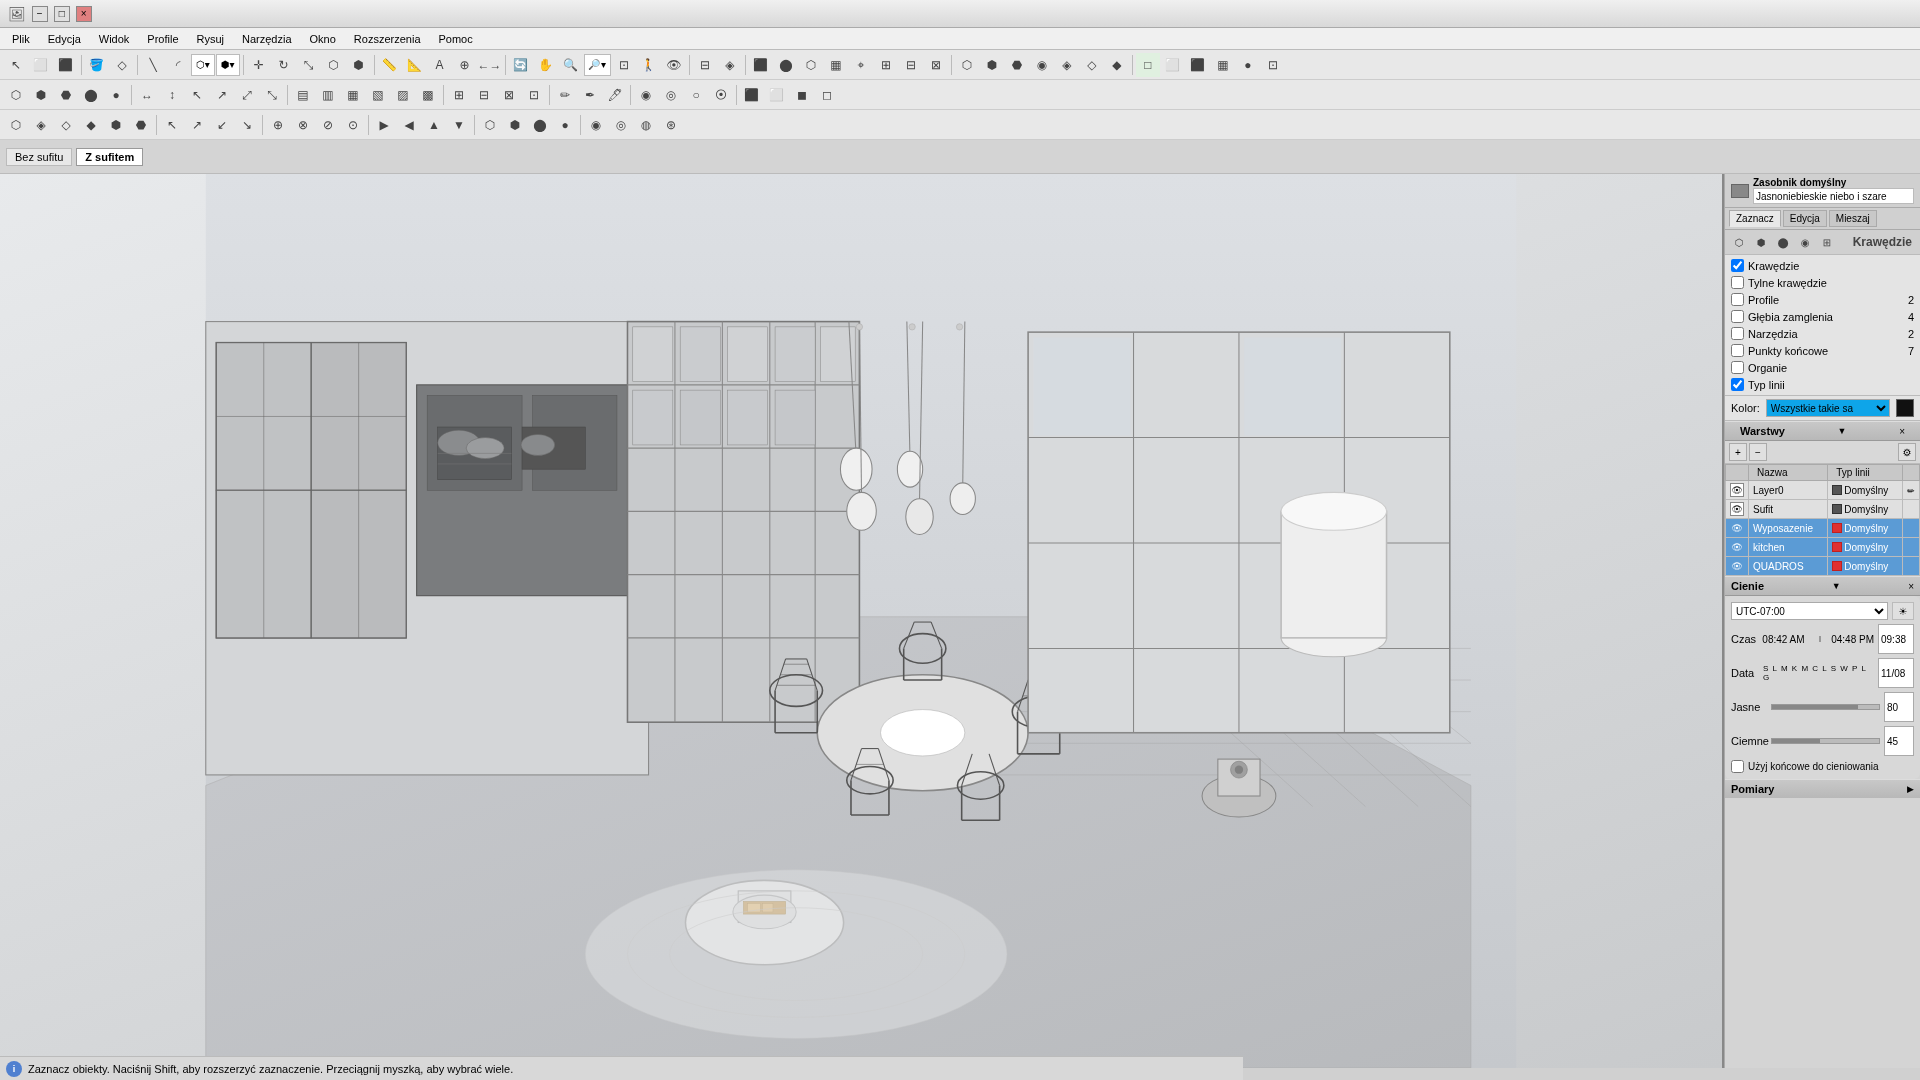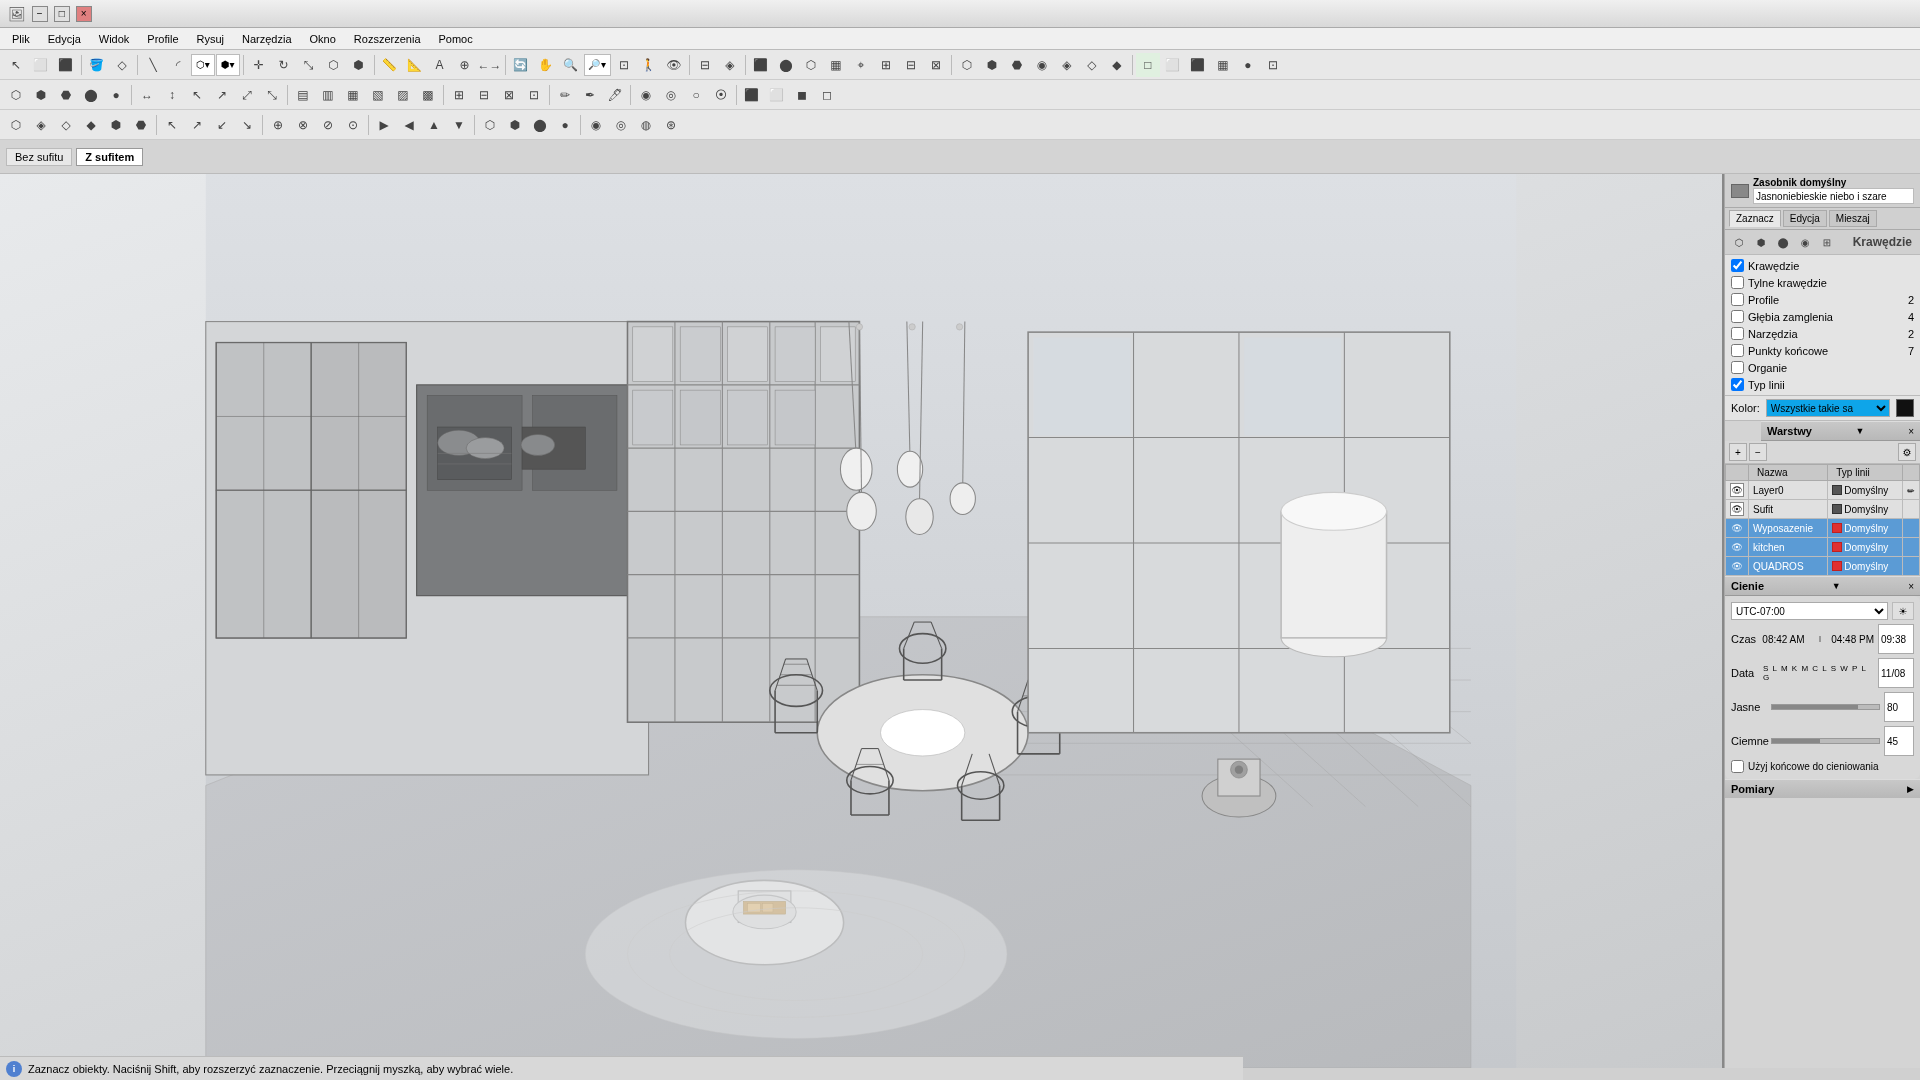--- a/index.html
+++ b/index.html
@@ -86,22 +86,22 @@
     
     .kolor-row {
       display: flex; align-items: center; padding: 2px 6px; gap: 6px; font-size: 11px;
     }
     .color-dropdown { height: 18px; font-size: 10px; background: #0ea5e9; border: 1px solid #aaa; flex: 1; }
     .color-swatch { width: 18px; height: 18px; background: #111; border: 1px solid #666; }
 
     
     #warstwy-header {
       background: linear-gradient(to bottom, #c8c8c8, #b8b8b8);
-      padding: 3px 6px; display: flex; align-items: center; justify-content: space-between;
-      border-top: 1px solid #ddd; border-bottom: 1px solid #999; cursor: pointer; margin-left: 36px;
+      padding: 3px 15px; display: flex; align-items: center; justify-content: space-between;
+      border-top: 1px solid #ddd; border-bottom: 1px solid #999; cursor: pointer;
     }
     #warstwy-header span { font-weight: bold; font-size: 11px; }
     .warstwy-toolbar {
       display: flex; align-items: center; padding: 2px 4px; gap: 2px; background: #d8d8d8;
       border-bottom: 1px solid #bbb;
     }
     .warstwy-btn { width: 18px; height: 18px; background: #e0e0e0; border: 1px solid #aaa; cursor: pointer; display: flex; align-items: center; justify-content: center; font-size: 10px; }
 
     
     .layers-table { width: 100%; border-collapse: collapse; font-size: 10px; }

